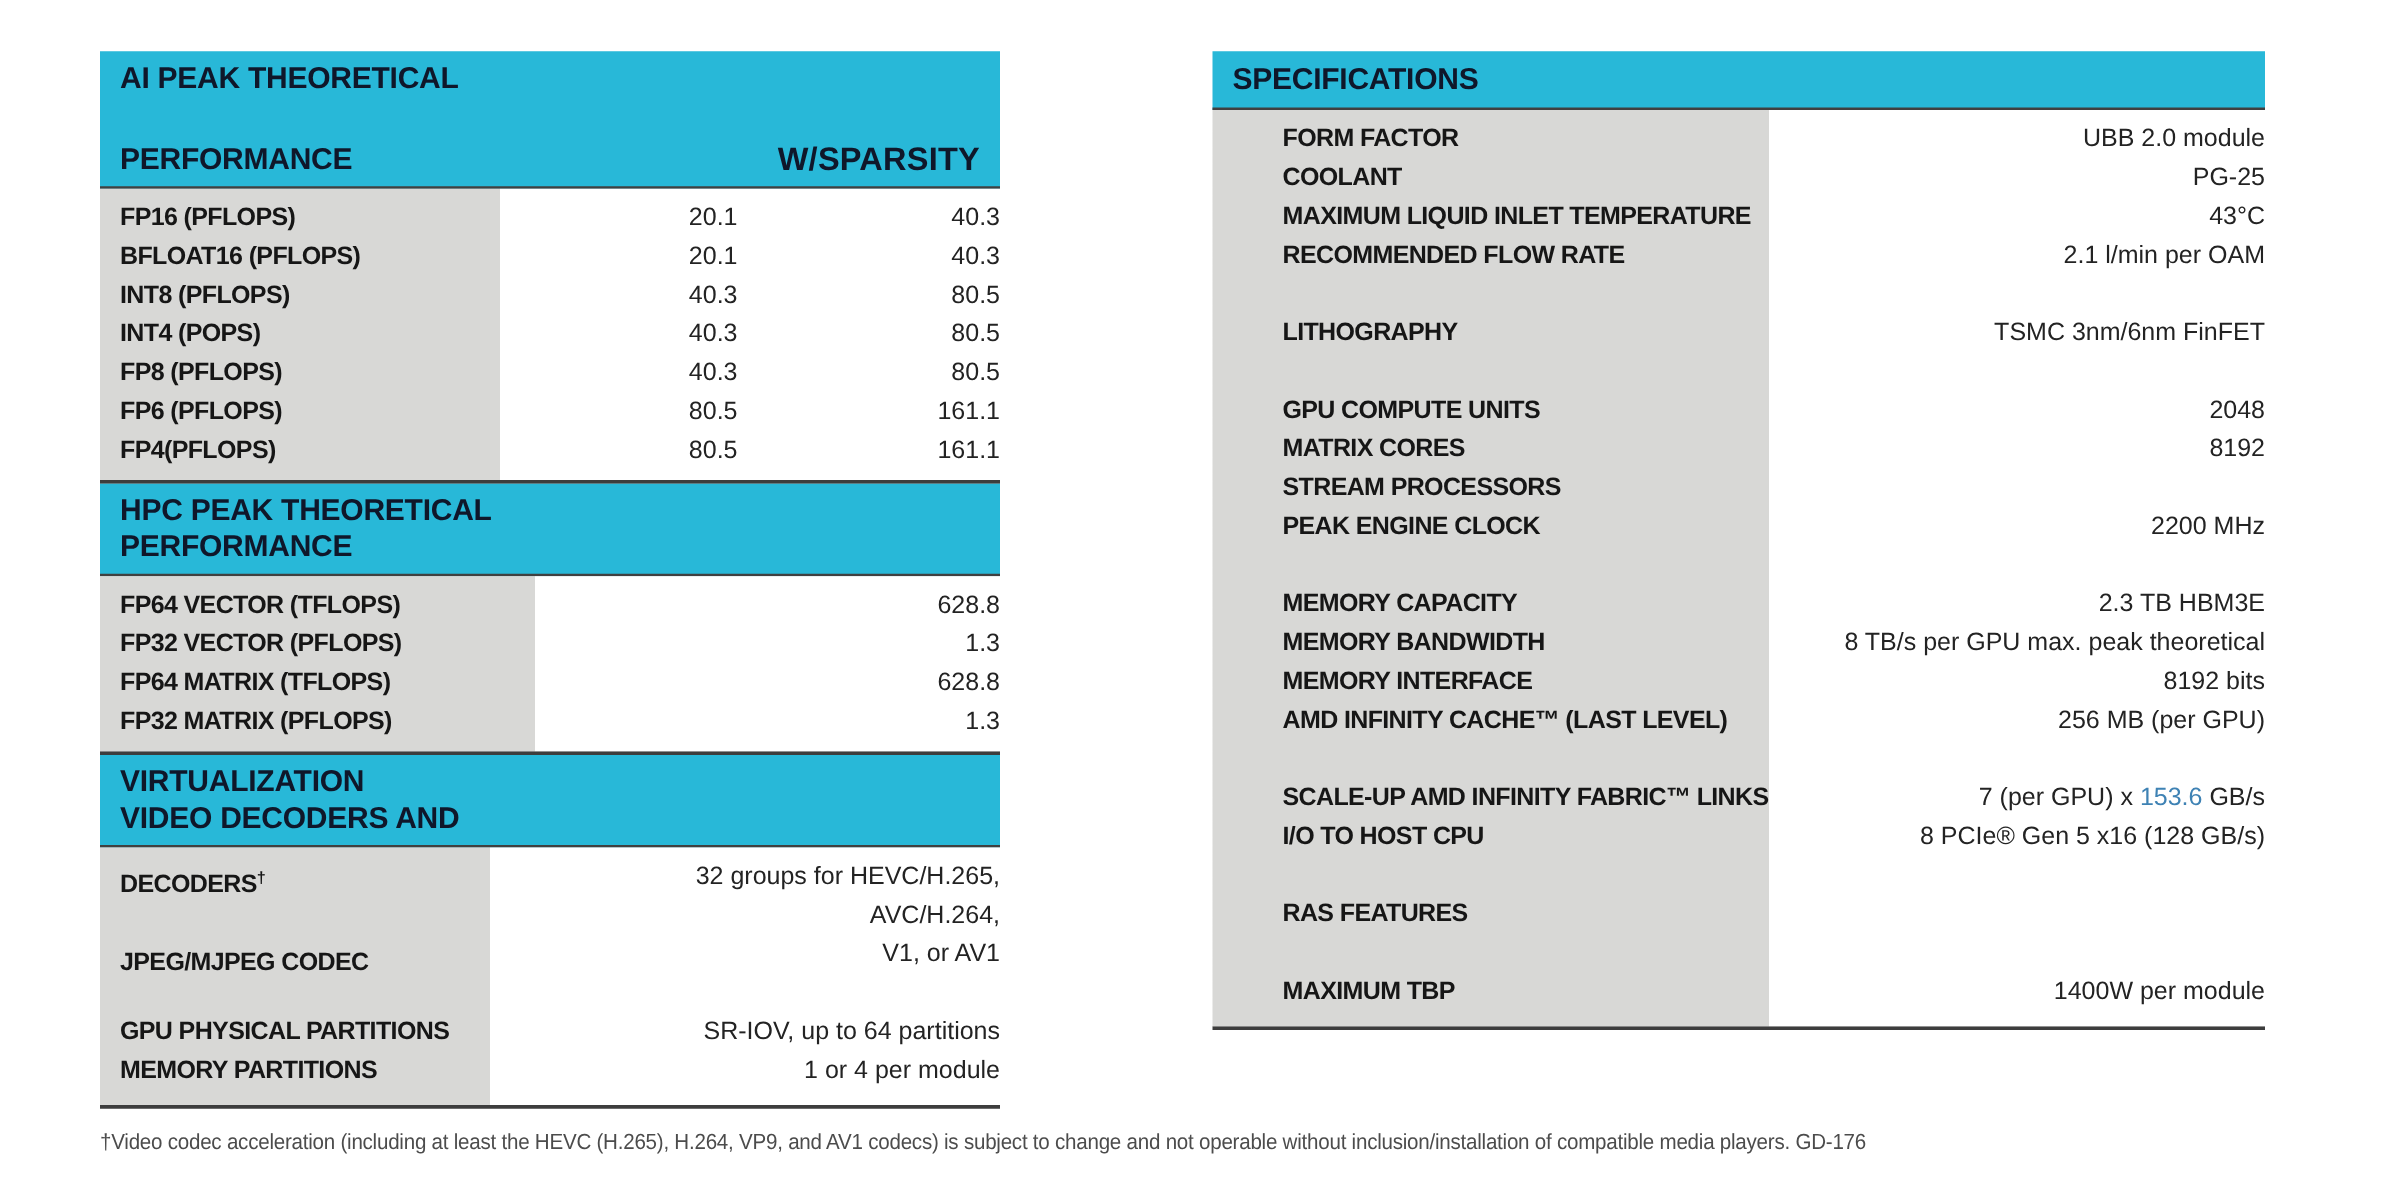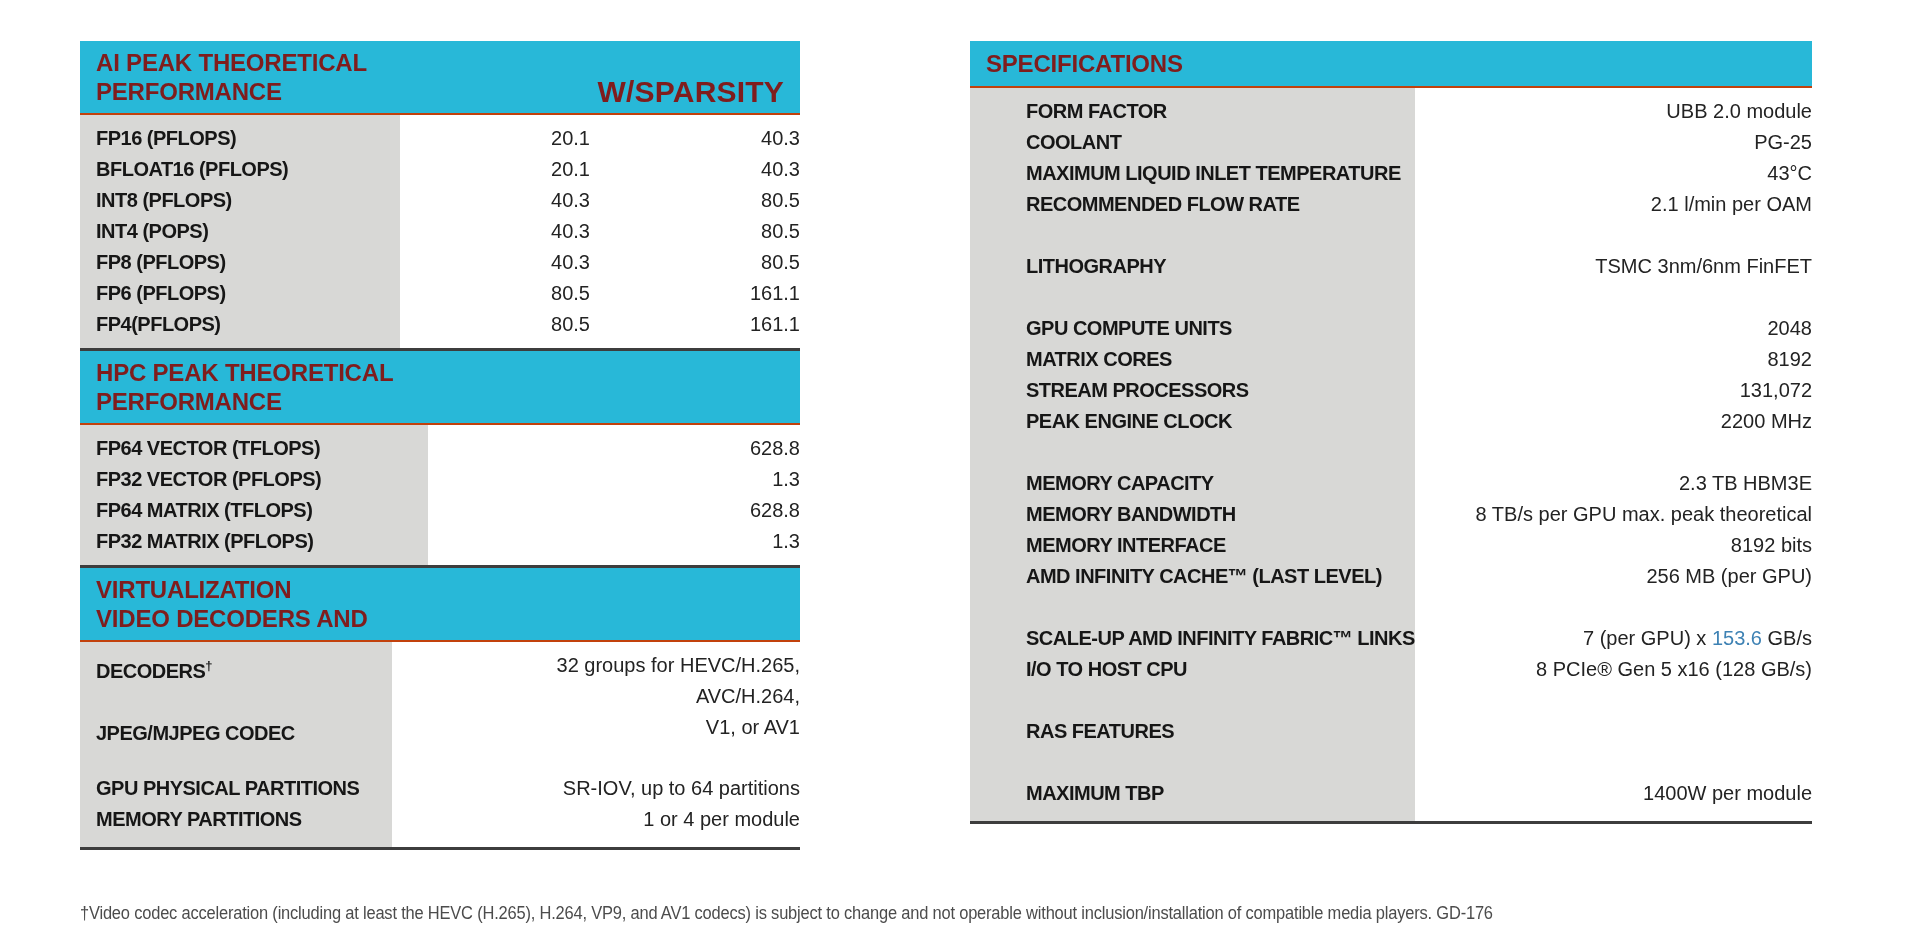--- a/index.html
+++ b/index.html
@@ -14,26 +14,26 @@
   html,body{margin:0;padding:0;}
   body{
     width:1907px;height:946px;background:#ffffff;position:relative;
     font-family:"Liberation Sans", sans-serif;overflow:hidden;
   }
   .col-left{position:absolute;left:80px;top:41px;width:720px;}
   .col-right{position:absolute;left:970px;top:41px;width:842px;}
   .tbl{border-bottom:3px solid var(--rule);}
   .tbl+.tbl{}
   .hdr{
-    background:var(--accent);color:#7f1d1d;font-weight:bold;
+    background:var(--accent);color:#0f172a;font-weight:bold;
     font-size:24px;line-height:29px;padding:7px 16px 7px;
-    letter-spacing:-0.2px;border-bottom:2px solid #c2410c;
+    letter-spacing:-0.2px;border-bottom:2px solid #404040;
   }
   .hdr .line2{display:flex;justify-content:space-between;align-items:flex-end;}
-  .sparsity-h{font-size:30px;letter-spacing:0.2px;}
+  .sparsity-h{font-size:26px;letter-spacing:0.2px;margin-top:36px;}
   .hdr-single{padding:8px 16px;}
   .body{padding:8px 0;}
   .row{display:grid;line-height:31px;font-size:20px;}
   .lbl{
     font-weight:bold;color:var(--ink);padding-left:16px;
     letter-spacing:-0.5px;white-space:nowrap;
   }
   .val{text-align:right;color:var(--val);}
   
   .body-ai{background:linear-gradient(90deg,var(--label-bg) 0 320px,#fff 320px);}
@@ -196,21 +196,20 @@
         <div class="row g-spec">
           <div class="lbl">GPU COMPUTE UNITS</div>
           <div class="val">2048</div>
         </div>
         <div class="row g-spec">
           <div class="lbl">MATRIX CORES</div>
           <div class="val">8192</div>
         </div>
         <div class="row g-spec">
           <div class="lbl">STREAM PROCESSORS</div>
-          <div class="val">131,072</div>
         </div>
         <div class="row g-spec">
           <div class="lbl">PEAK ENGINE CLOCK</div>
           <div class="val">2200 MHz</div>
         </div>
         <div class="gap"></div>
         <div class="row g-spec">
           <div class="lbl">MEMORY CAPACITY</div>
           <div class="val">2.3 TB HBM3E</div>
         </div>

